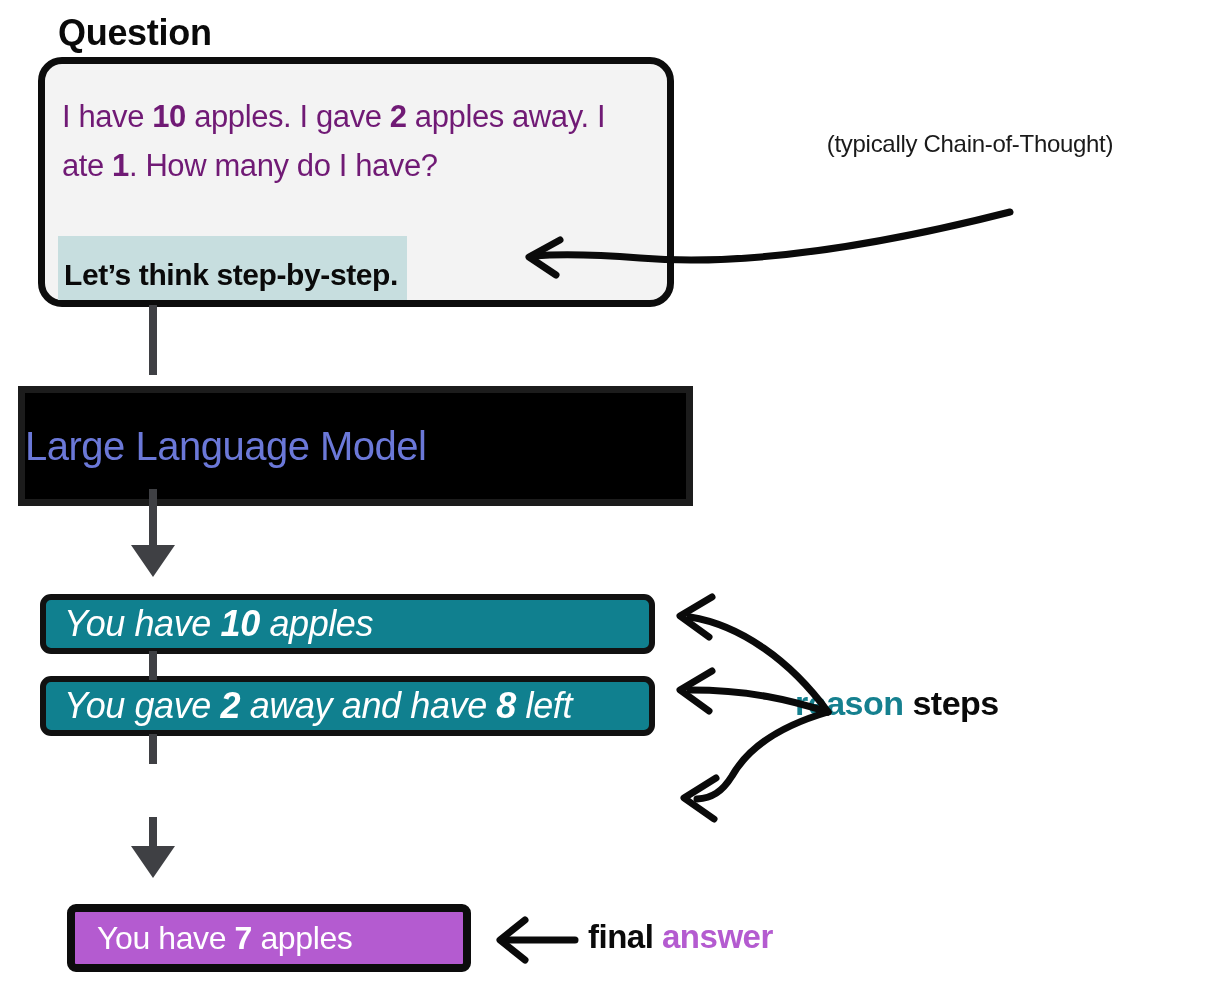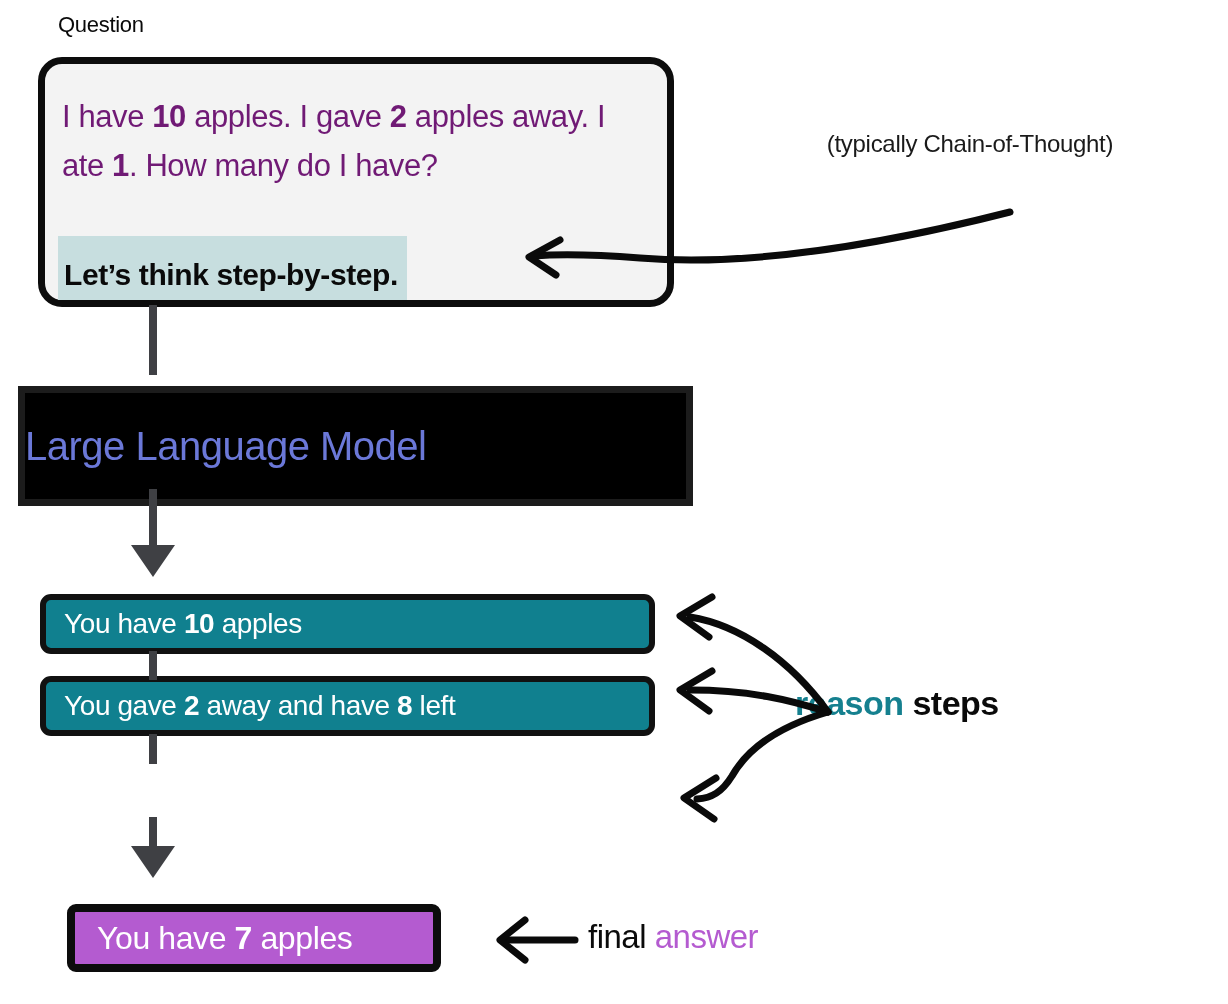--- a/index.html
+++ b/index.html
@@ -18,22 +18,22 @@
     position: relative;
     width: 1228px;
     height: 1004px;
   }
   .abs { position: absolute; }
 
   
   #question-label {
     left: 58px;
     top: 12px;
-    font-size: 22px;
-    font-weight: normal;
+    font-size: 36px;
+    font-weight: bold;
     letter-spacing: -0.3px;
     color: #0a0a0a;
   }
 
   
   #question-card {
     left: 38px;
     top: 57px;
     width: 636px;
     height: 250px;
@@ -113,24 +113,25 @@
     height: 60px;
     box-sizing: border-box;
     background: #10808f;
     border: 6px solid #111111;
     border-radius: 11px;
     display: flex;
     align-items: center;
   }
   .step-box .txt {
     padding-left: 18px;
-    font-size: 28px;
+    font-size: 36px;
     color: #ffffff;
     letter-spacing: -0.4px;
     white-space: nowrap;
+    font-style: italic;
   }
   .step-box .txt b { font-weight: bold; }
   #step-0 { top: 594px; }
   #step-1 { top: 676px; }
   #step-2 { top: 760px; }
 
   
   #reason-steps-label {
     left: 795px;
     top: 684px;
@@ -139,21 +140,21 @@
     letter-spacing: -0.5px;
     white-space: nowrap;
   }
   #reason-steps-label .teal { color: #15808f; }
   #reason-steps-label .dark { color: #0a0a0a; }
 
   
   #answer-box {
     left: 67px;
     top: 904px;
-    width: 374px;
+    width: 404px;
     height: 68px;
     box-sizing: border-box;
     background: #b45bd0;
     border: 8px solid #0c0c0c;
     border-radius: 9px;
     display: flex;
     align-items: center;
   }
   #answer-box .txt {
     padding-left: 22px;
@@ -161,21 +162,21 @@
     color: #ffffff;
     letter-spacing: -0.4px;
     white-space: nowrap;
   }
   #answer-box .txt b { font-weight: bold; }
 
   #final-answer-label {
     left: 588px;
     top: 918px;
     font-size: 33px;
-    font-weight: normal;
+    font-weight: bold;
     letter-spacing: -0.5px;
     white-space: nowrap;
   }
   #final-answer-label .dark { color: #0a0a0a; }
   #final-answer-label .purple { color: #b45bd0; }
 
   
   #overlay {
     left: 0; top: 0;
     width: 1228px;

